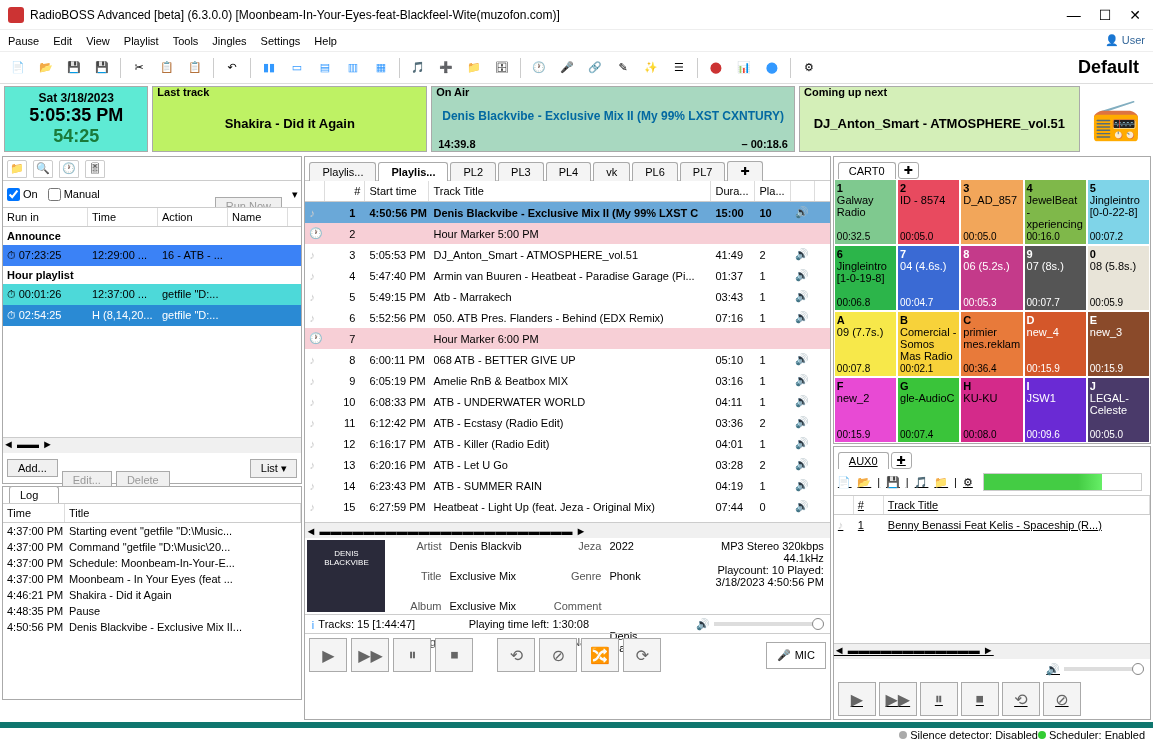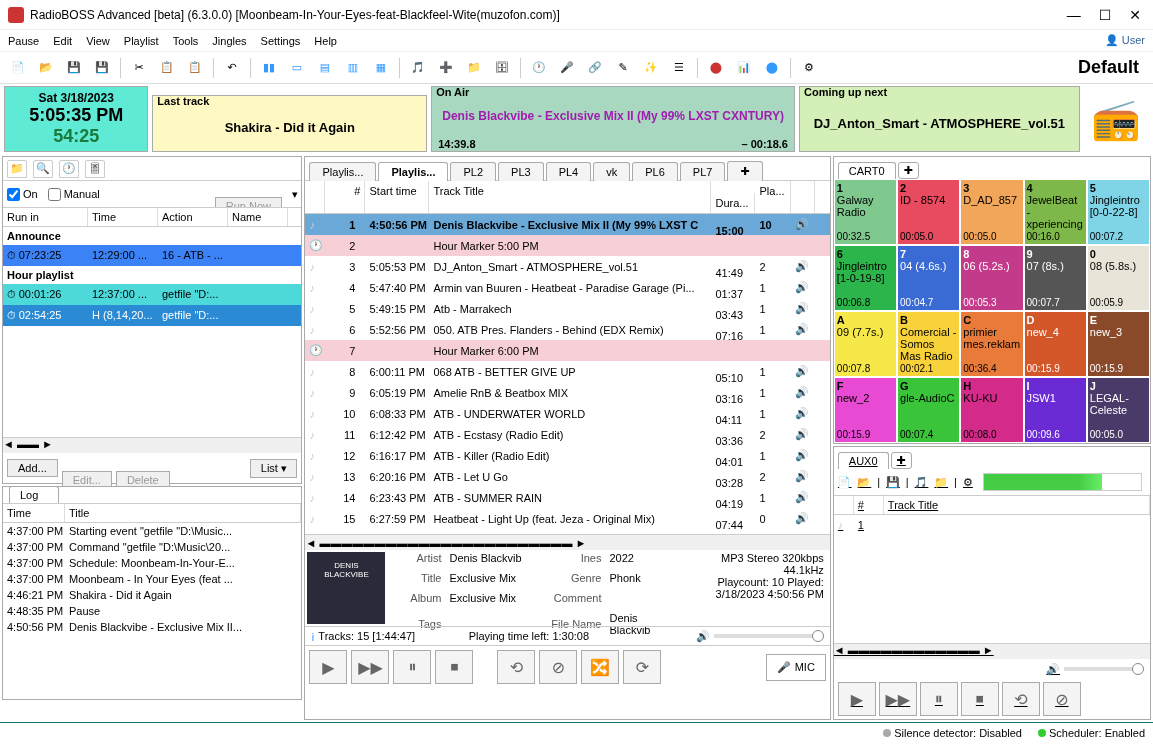--- a/index.html
+++ b/index.html
@@ -12,27 +12,27 @@
 .menubar{height:22px;display:flex;align-items:center;padding:0 8px;gap:14px;border-bottom:1px solid #eee;}
 .menubar span{cursor:pointer;}
 .menubar .user{margin-left:auto;color:#369;}
 .toolbar{height:32px;display:flex;align-items:center;padding:0 8px;gap:8px;border-bottom:1px solid #ddd;}
 .tb-icon{width:20px;height:20px;display:flex;align-items:center;justify-content:center;cursor:pointer;}
 .tb-sep{width:1px;height:20px;background:#ccc;}
 .profile{margin-left:auto;font-size:18px;font-weight:bold;padding-right:6px;}
 .status-row{height:70px;display:flex;gap:4px;padding:2px 4px;}
 .status-box{border:1px solid #aaa;display:flex;flex-direction:column;position:relative;}
 .sb-clock{width:146px;background:#5eead4;align-items:center;justify-content:center;}
-.sb-last{width:278px;background:#fef9c3;margin-top:9px;}
+.sb-last{width:278px;background:#bef264;}
 .sb-onair{width:368px;background:#a8d8c0;}
 .sb-next{width:284px;background:#d4efb8;}
 .sb-logo{width:66px;display:flex;align-items:center;justify-content:center;}
 .sb-header{font-size:11px;font-weight:bold;padding:1px 4px;position:absolute;top:-2px;left:0;}
 .sb-body{flex:1;display:flex;align-items:center;justify-content:center;font-weight:bold;font-size:13px;text-align:center;padding:10px 4px 2px;}
-.sb-onair .sb-body{color:#a21caf;font-size:12px;line-height:1.2;}
+.sb-onair .sb-body{color:#0369a1;font-size:12px;line-height:1.2;}
 .sb-footer{display:flex;justify-content:space-between;padding:1px 6px;font-size:11px;font-weight:bold;}
 .clock-date{font-weight:bold;font-size:12px;}
 .clock-time{font-weight:bold;font-size:18px;}
 .clock-count{font-weight:bold;font-size:18px;color:#1a7a3a;}
 .main-area{display:flex;height:568px;padding:2px;gap:2px;}
 .left-col{width:306px;display:flex;flex-direction:column;gap:2px;}
 .mid-col{width:536px;display:flex;flex-direction:column;}
 .right-col{width:324px;display:flex;flex-direction:column;gap:2px;}
 .panel{border:1px solid #aaa;background:#fff;}
 .sched-panel{height:328px;display:flex;flex-direction:column;}
@@ -59,33 +59,33 @@
 .log-head div{padding:3px 4px;border-right:1px solid #ddd;}
 .log-body{flex:1;overflow:hidden;}
 .log-row{display:flex;padding:1px 0;}
 .log-row div{padding:1px 4px;overflow:hidden;white-space:nowrap;}
 .col-lt{width:62px;}.col-ltt{flex:1;}
 .pl-tabs{height:24px;display:flex;align-items:end;border-bottom:1px solid #ccc;padding:0 4px;gap:0;}
 .pl-tab{border:1px solid #aaa;border-bottom:none;padding:3px 12px;border-radius:3px 3px 0 0;cursor:pointer;background:#f4f4f4;margin-right:2px;font-size:11px;position:relative;top:1px;}
 .pl-tab.active{background:#fff;font-weight:bold;}
 .pl-head{display:flex;background:#fff;border-bottom:1px solid #ccc;}
 .pl-head div{padding:4px;border-right:1px solid #ddd;}
-.c-ico{width:20px;}.c-num{width:40px;text-align:right;padding-right:10px;}.c-st{width:64px;}.c-tt{width:282px;}.c-dur{width:44px;margin-top:12px;}.c-plc{width:36px;}.c-spk{width:24px;}
+.c-ico{width:20px;}.c-num{width:40px;text-align:right;padding-right:10px;}.c-st{width:64px;}.c-tt{width:282px;}.c-dur{width:44px;}.c-plc{width:36px;}.c-spk{width:24px;}
 .pl-body{height:320px;overflow:hidden;}
 .pl-row{display:flex;align-items:center;height:21px;}
 .pl-row div{padding:2px 4px;overflow:hidden;white-space:nowrap;}
 .pl-row.playing{background:#6aa8d8;color:#000;font-weight:bold;}
 .pl-row.marker{background:#f7cfd6;}
 .pl-row .c-num{text-align:right;padding-right:10px;}
 .spk-ico{color:#888;}
 .note-ico{color:#ccc;}
 .pl-scroll{height:16px;background:#f0f0f0;border-top:1px solid #ccc;display:flex;align-items:center;}
 .meta-panel{height:76px;display:flex;padding:2px;gap:6px;}
 .album-art{width:78px;height:72px;background:#2a2a3a;color:#fff;text-align:center;font-size:8px;}
-.meta-grid{display:grid;grid-template-columns:50px 86px 58px 60px;gap:8px 8px;align-items:center;}
+.meta-grid{display:grid;grid-template-columns:50px 86px 58px 60px;gap:18px 8px;align-items:center;}
 .meta-grid .lbl{text-align:right;color:#555;}
 .meta-right{margin-left:auto;text-align:right;padding-right:4px;font-size:10px;}
 .pl-info{height:20px;display:flex;align-items:center;padding:2px 6px;border-top:1px solid #ccc;border-bottom:1px solid #ccc;}
 .pl-info .vol{margin-left:auto;display:flex;align-items:center;gap:4px;}
 .vol-track{width:110px;height:4px;background:#ddd;position:relative;}
 .vol-thumb{width:12px;height:12px;background:#fff;border:1px solid #888;border-radius:6px;position:absolute;top:-4px;}
 .transport{height:42px;display:flex;align-items:center;padding:4px;gap:4px;}
 .trans-btn{width:38px;height:34px;border:1px solid #aaa;background:#f4f4f4;display:flex;align-items:center;justify-content:center;cursor:pointer;font-size:16px;color:#666;}
 .mic-btn{margin-left:auto;border:1px solid #aaa;padding:6px 10px;display:flex;align-items:center;gap:4px;}
 .cart-panel{display:flex;flex-direction:column;}
@@ -102,21 +102,21 @@
 .aux-head{display:flex;border-bottom:1px solid #ccc;border-top:1px solid #ccc;}
 .aux-head div{padding:3px 4px;border-right:1px solid #ddd;}
 .ac-ico{width:20px;}.ac-num{width:30px;}.ac-tt{flex:1;}
 .aux-body{height:40px;}
 .aux-row{display:flex;padding:2px 0;}
 .aux-row div{padding:2px 4px;overflow:hidden;white-space:nowrap;}
 .aux-vu{height:18px;background:linear-gradient(90deg,#4c4 60%,#6e6 75%,transparent 75%);margin:2px 4px;border:1px solid #ccc;}
 .aux-scroll{height:16px;background:#f0f0f0;border-top:1px solid #ccc;margin-top:auto;}
 .aux-vol{height:20px;display:flex;align-items:center;padding:2px 6px;justify-content:flex-end;gap:4px;}
 .aux-trans{height:40px;display:flex;align-items:center;padding:4px;gap:3px;}
-.statusbar{height:20px;border-top:1px solid #0f766e;display:flex;align-items:center;padding:0 8px;gap:16px;justify-content:flex-end;font-size:11px;}
+.statusbar{height:20px;border-top:6px solid #0f766e;display:flex;align-items:center;padding:0 8px;justify-content:flex-end;font-size:11px;}
 .status-dot{width:8px;height:8px;border-radius:4px;display:inline-block;margin-right:3px;}
 </style>
 </head>
 <body>
 
 <div class="titlebar">
   <div class="app-icon"></div>
   <div class="title">RadioBOSS Advanced [beta] (6.3.0.0) [Moonbeam-In-Your-Eyes-feat-Blackfeel-Wite(muzofon.com)]</div>
   <div class="win-ctrl">
     <span>—</span>
@@ -454,21 +454,21 @@
           <div class="c-plc">0</div>
           <div class="c-spk spk-ico">🔊</div>
         </div>
       </div>
     <div class="pl-scroll">◄ ▬▬▬▬▬▬▬▬▬▬▬▬▬▬▬▬▬▬▬▬▬▬▬ ►</div>
     <div class="meta-panel">
       <div class="album-art"><br>DENIS<br>BLACKVIBE</div>
       <div class="meta-grid">
         <div class="lbl">Artist</div>
           <div>Denis Blackvib</div>
-        <div class="lbl">Ines</div>
+        <div class="lbl">Jeza</div>
           <div>2022</div>
         <div class="lbl">Title</div>
           <div>Exclusive Mix</div>
         <div class="lbl">Genre</div>
           <div>Phonk</div>
         <div class="lbl">Album</div>
           <div>Exclusive Mix</div>
         <div class="lbl">Comment</div>
           <div></div>
         <div class="lbl">Tags</div>
@@ -636,20 +636,21 @@
       </div>
       <div class="aux-head">
         <div class="ac-ico"></div>
         <div class="ac-num">#</div>
         <div class="ac-tt">Track Title</div>
       </div>
       <div class="aux-body">
         <div class="aux-row">
           <div class="ac-ico note-ico">♪</div>
           <div class="ac-num">1</div>
+          <div class="ac-tt">Benny Benassi Feat Kelis - Spaceship (R...)</div>
         </div>
       </div>
       <div class="aux-scroll">◄ ▬▬▬▬▬▬▬▬▬▬▬▬ ►</div>
       <div class="aux-vol">
         <span>🔊</span>
         <div class="vol-track" style="width:80px">
             <div class="vol-thumb" style="right:0"></div>
           </div>
       </div>
       <div class="aux-trans">

